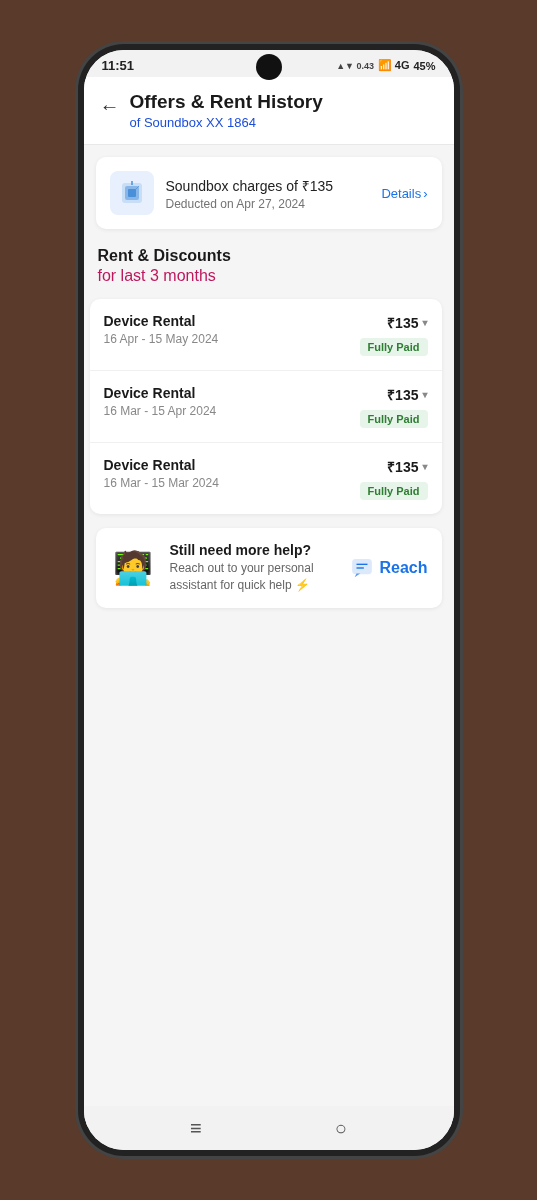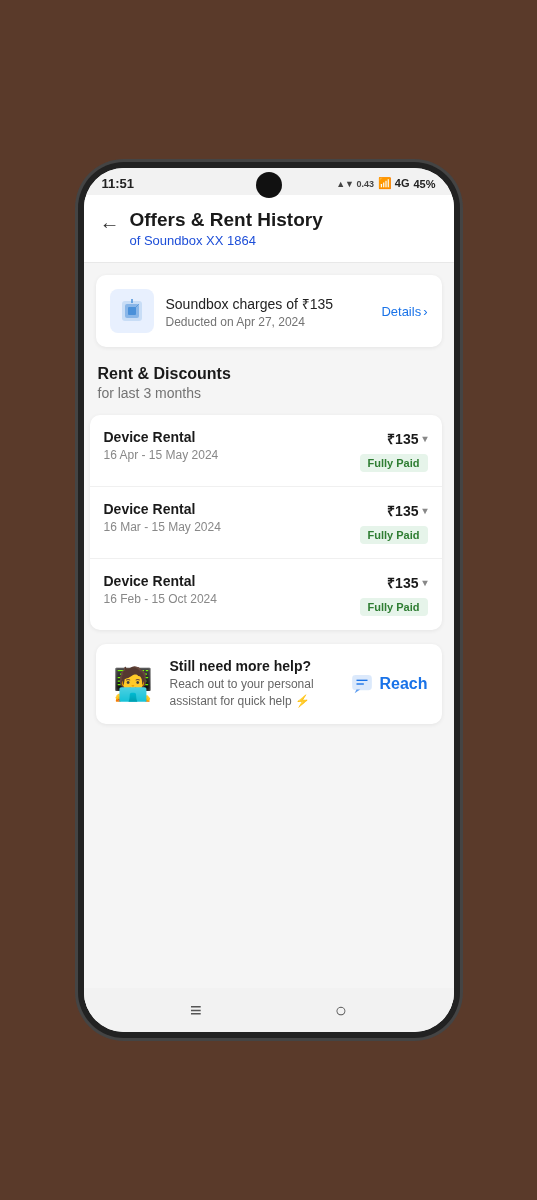--- a/index.html
+++ b/index.html
@@ -7,21 +7,21 @@
       width: 537px;
       height: 1200px;
       background: #5a3a2a;
       display: flex;
       align-items: center;
       justify-content: center;
       font-family: 'Segoe UI', Arial, sans-serif;
     }
     .phone-frame {
       width: 370px;
-      height: 864px;
+      height: 1100px;
       background: #f2f2f2;
       border-radius: 40px;
       overflow: hidden;
       position: relative;
       box-shadow: 0 0 0 6px #222, 0 0 0 9px #444;
     }
     .status-bar {
       background: #f2f2f2;
       padding: 8px 18px 4px 18px;
       display: flex;
@@ -135,22 +135,22 @@
     }
     .section-title {
       padding: 18px 14px 4px 14px;
     }
     .section-title h2 {
       font-size: 16px;
       font-weight: 700;
       color: #1a1a1a;
     }
     .section-title p {
-      font-size: 14px;
-      color: #737373;
+      font-size: 16px;
+      color: #be185d;
       margin-top: 2px;
     }
     .rental-list {
       background: #fff;
       margin: 10px 12px 0 6px;
       border-radius: 10px;
       box-shadow: 0 1px 4px rgba(0,0,0,0.07);
       overflow: hidden;
     }
     .rental-item {
@@ -328,35 +328,35 @@
               <span>₹135</span>
               <span class="chevron-down">▾</span>
             </div>
             <span class="fully-paid-badge">Fully Paid</span>
           </div>
         </div>
 
         <div class="rental-item">
           <div class="rental-left">
             <div class="name">Device Rental</div>
-            <div class="period">16 Mar - 15 May 2024</div>
+            <div class="period">16 Mar - 15 Apr 2024</div>
           </div>
           <div class="rental-right">
             <div class="rental-amount">
               <span>₹135</span>
               <span class="chevron-down">▾</span>
             </div>
             <span class="fully-paid-badge">Fully Paid</span>
           </div>
         </div>
 
         <div class="rental-item">
           <div class="rental-left">
             <div class="name">Device Rental</div>
-            <div class="period">16 Feb - 15 Oct 2024</div>
+            <div class="period">16 Mar - 15 Mar 2024</div>
           </div>
           <div class="rental-right">
             <div class="rental-amount">
               <span>₹135</span>
               <span class="chevron-down">▾</span>
             </div>
             <span class="fully-paid-badge">Fully Paid</span>
           </div>
         </div>
       </div>

